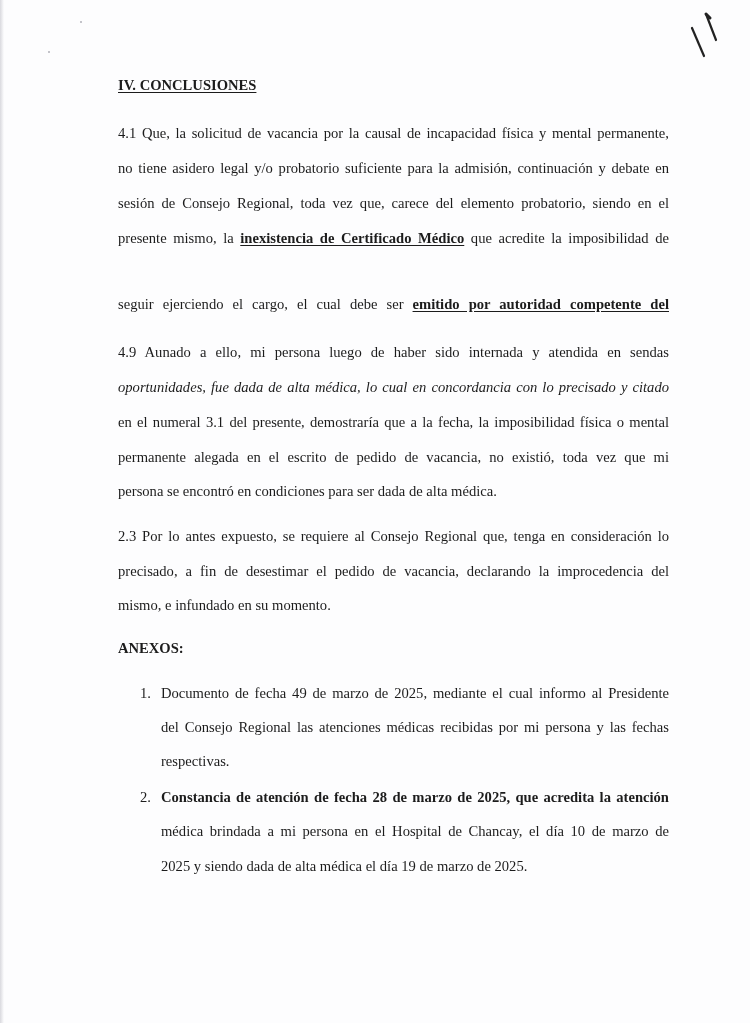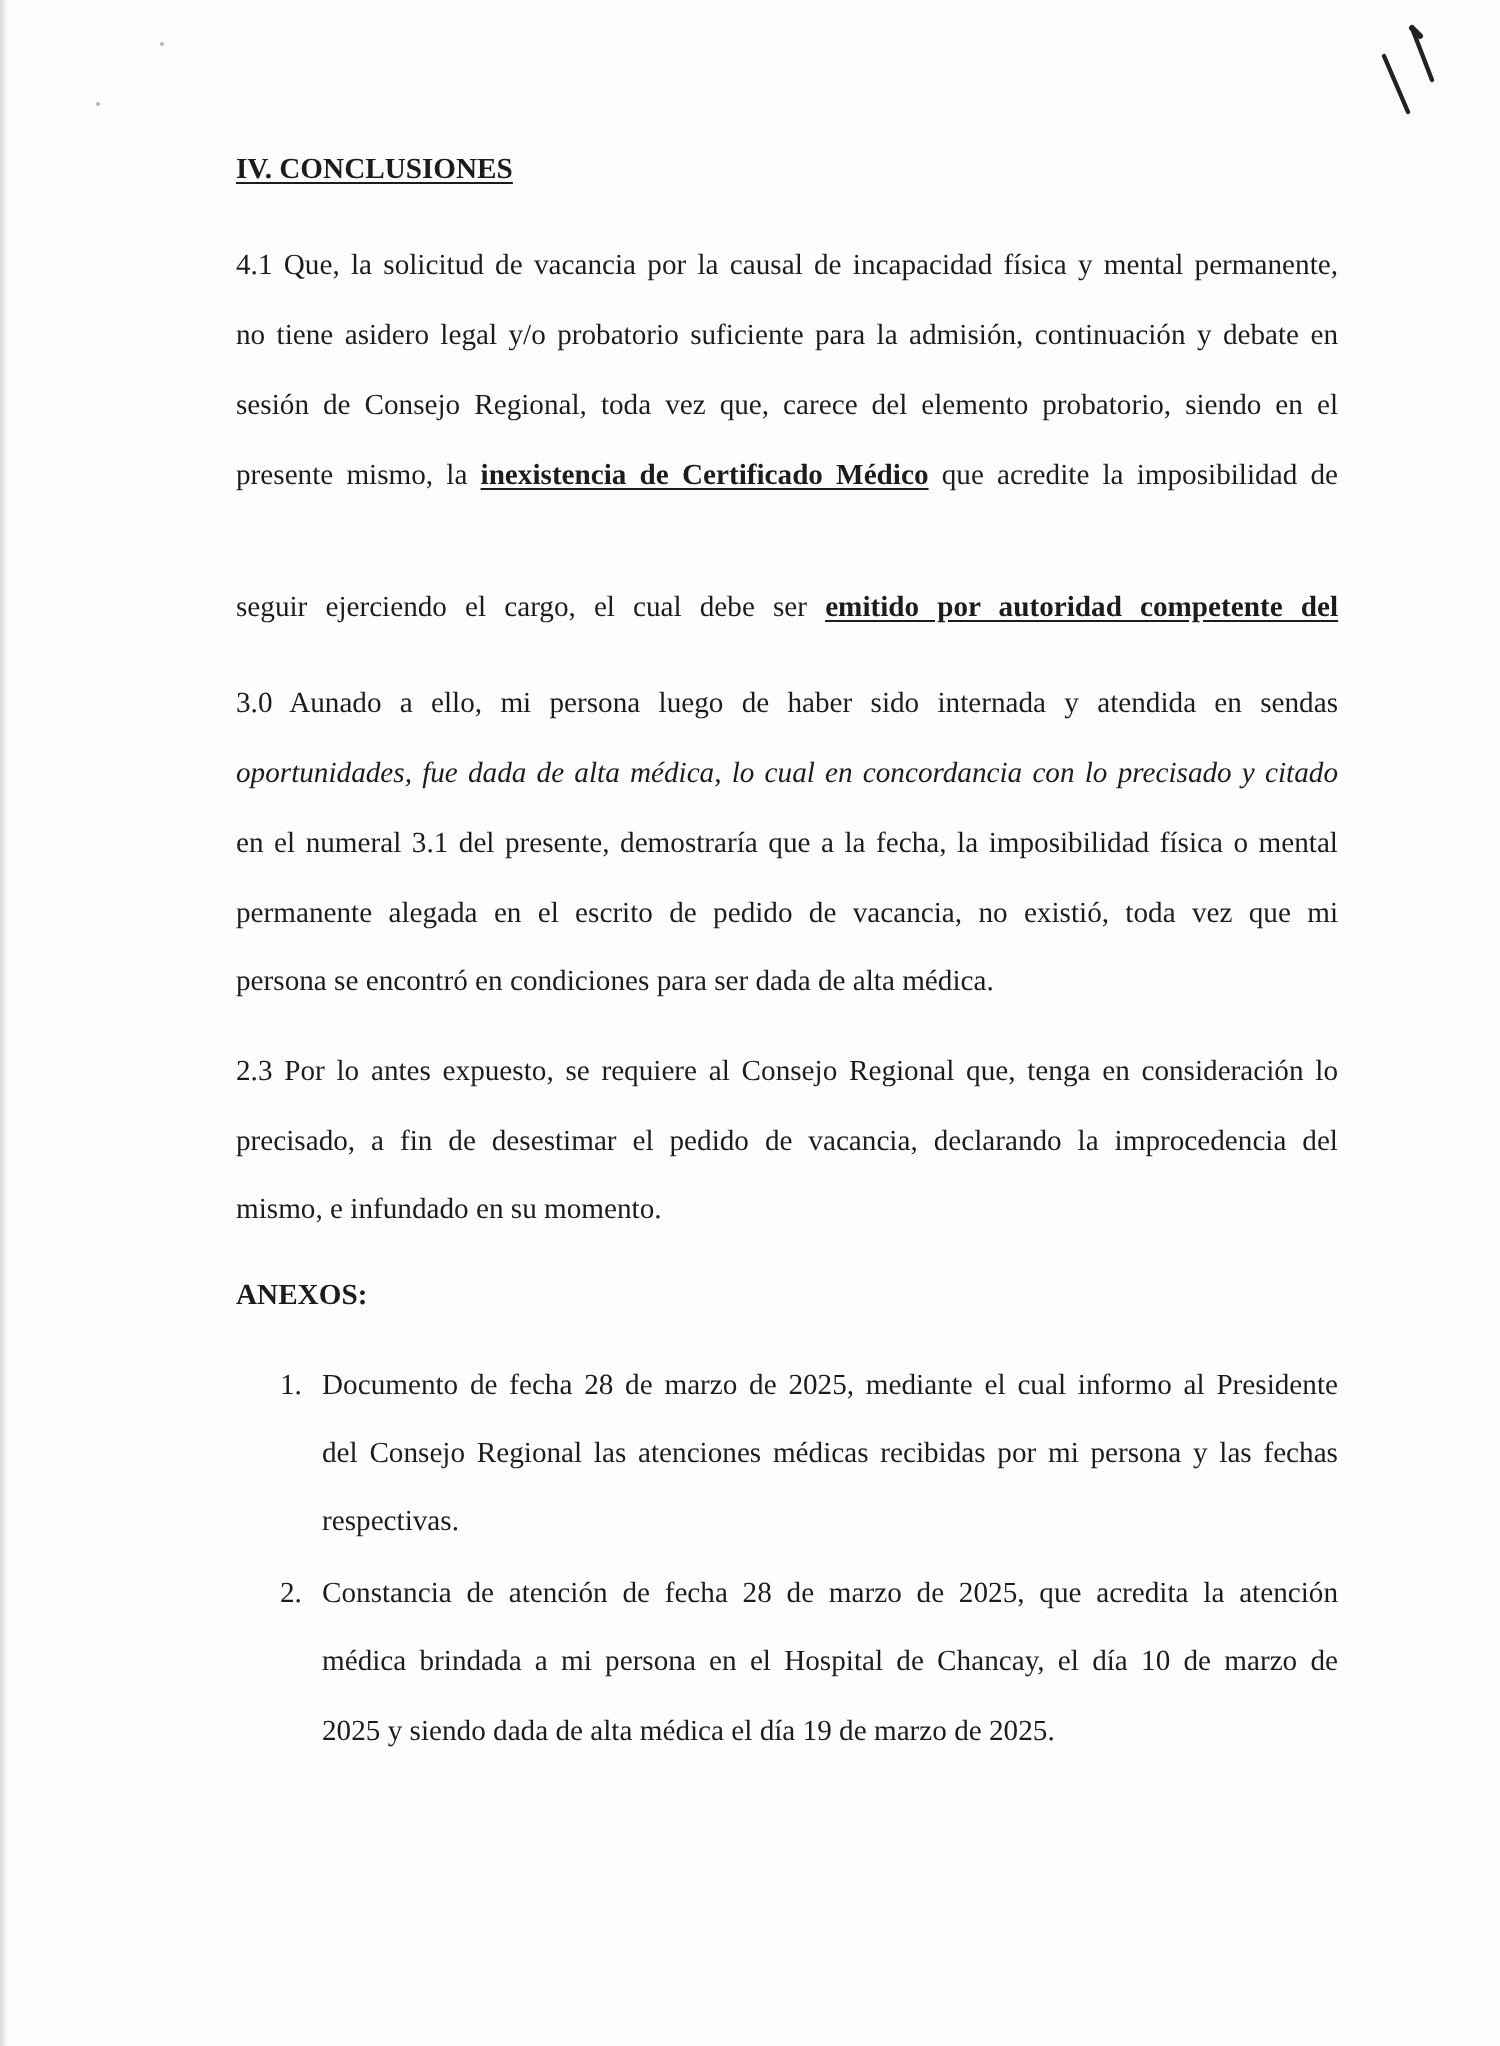--- a/index.html
+++ b/index.html
@@ -42,34 +42,34 @@
   </svg>
 
   <div class="heading u" style="top:77px;">IV. CONCLUSIONES</div>
 
   <div class="line" style="top:124px;">4.1 Que, la solicitud de vacancia por la causal de incapacidad física y mental permanente,</div>
   <div class="line" style="top:159px;">no tiene asidero legal y/o probatorio suficiente para la admisión, continuación y debate en</div>
   <div class="line" style="top:194px;">sesión de Consejo Regional, toda vez que, carece del elemento probatorio, siendo en el</div>
   <div class="line" style="top:229px;"><span>presente mismo, la</span> <span class="bu">inexistencia de Certificado Médico</span> <span>que acredite la imposibilidad de</span></div>
   <div class="line" style="top:264px;margin-top:31px;"><span>seguir ejerciendo el cargo, el cual debe ser</span> <span class="bu">emitido por autoridad competente del</span></div>
 
-  <div class="line" style="top:343px;">3.0 Aunado a ello, mi persona luego de haber sido internada y atendida en sendas</div>
+  <div class="line" style="top:343px;">4.9 Aunado a ello, mi persona luego de haber sido internada y atendida en sendas</div>
   <div class="line i" style="top:378px;">oportunidades, fue dada de alta médica, lo cual en concordancia con lo precisado y citado</div>
   <div class="line" style="top:413px;">en el numeral 3.1 del presente, demostraría que a la fecha, la imposibilidad física o mental</div>
   <div class="line" style="top:448px;">permanente alegada en el escrito de pedido de vacancia, no existió, toda vez que mi</div>
   <div class="line last" style="top:482px;">persona se encontró en condiciones para ser dada de alta médica.</div>
 
   <div class="line" style="top:527px;">2.3 Por lo antes expuesto, se requiere al Consejo Regional que, tenga en consideración lo</div>
   <div class="line" style="top:562px;">precisado, a fin de desestimar el pedido de vacancia, declarando la improcedencia del</div>
   <div class="line last" style="top:596px;">mismo, e infundado en su momento.</div>
 
   <div class="heading" style="top:640px;">ANEXOS:</div>
 
   <div class="num" style="top:684px;">1.</div>
-  <div class="line indent" style="top:684px;">Documento de fecha 28 de marzo de 2025, mediante el cual informo al Presidente</div>
+  <div class="line indent" style="top:684px;">Documento de fecha 49 de marzo de 2025, mediante el cual informo al Presidente</div>
   <div class="line indent" style="top:718px;">del Consejo Regional las atenciones médicas recibidas por mi persona y las fechas</div>
   <div class="line indent last" style="top:752px;">respectivas.</div>
 
   <div class="num" style="top:788px;">2.</div>
-  <div class="line indent" style="top:788px;">Constancia de atención de fecha 28 de marzo de 2025, que acredita la atención</div>
+  <div class="line indent" style="top:788px;font-weight:bold;">Constancia de atención de fecha 28 de marzo de 2025, que acredita la atención</div>
   <div class="line indent" style="top:822px;">médica brindada a mi persona en el Hospital de Chancay, el día 10 de marzo de</div>
   <div class="line indent last" style="top:857px;">2025 y siendo dada de alta médica el día 19 de marzo de 2025.</div>
 </div>
 
 </body></html>

